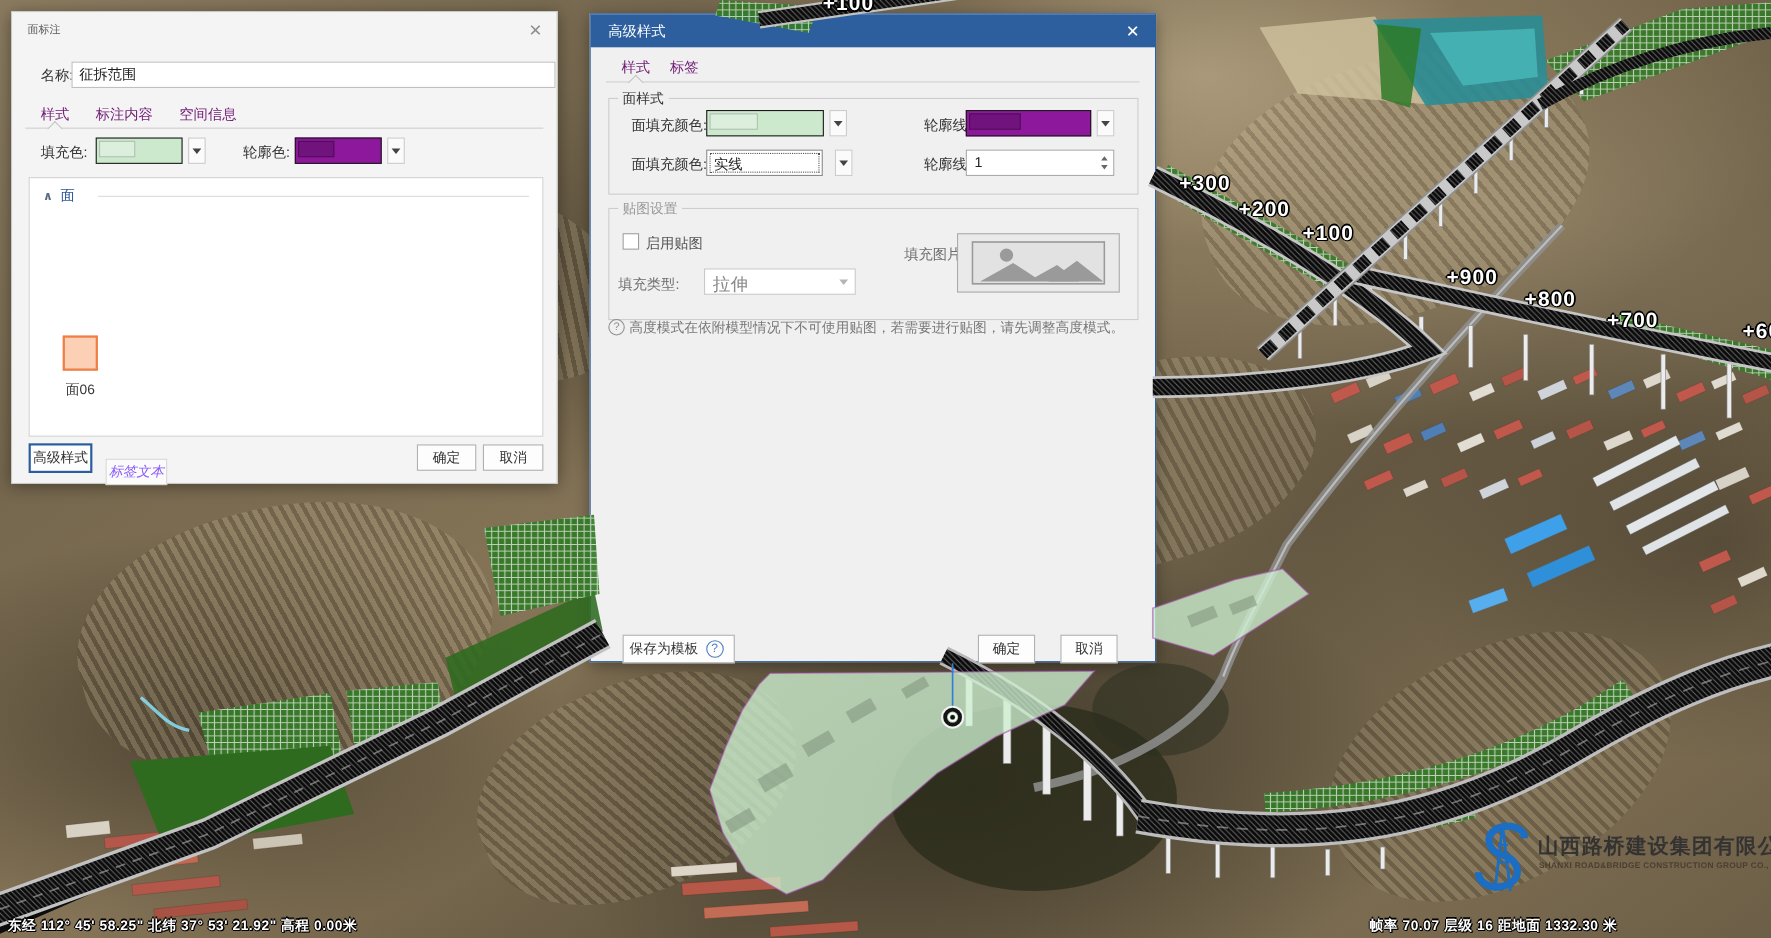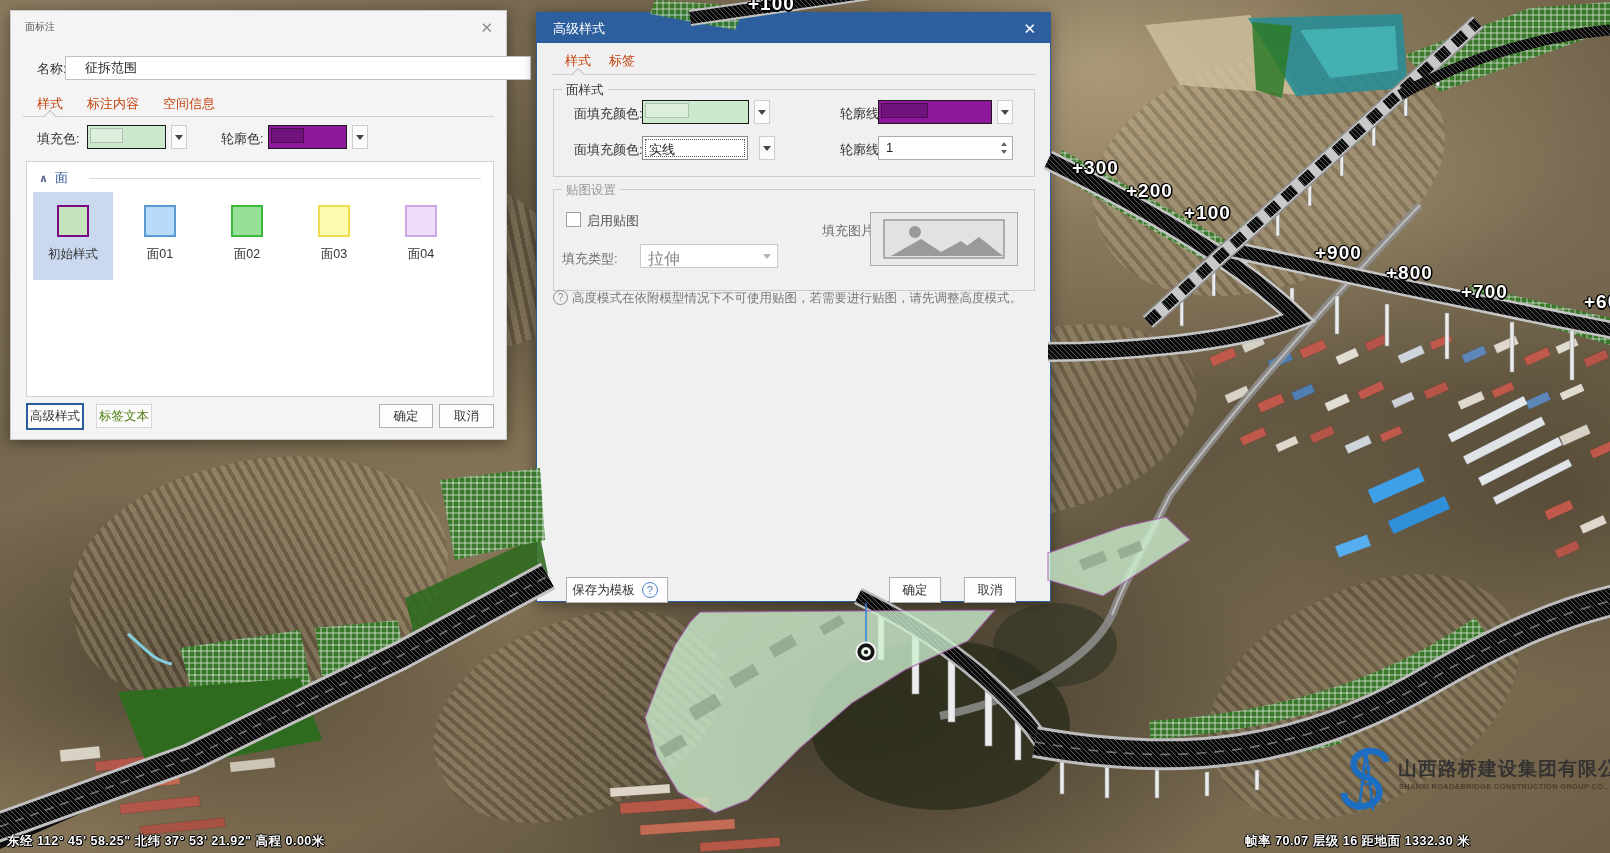--- a/index.html
+++ b/index.html
@@ -23,21 +23,21 @@
   .statustxt{position:absolute;z-index:3;color:#fff;font-weight:bold;font-size:12.5px;letter-spacing:.5px;
     text-shadow:1px 0 0 #000,-1px 0 0 #000,0 1px 0 #000,0 -1px 0 #000,1px 1px 0 #000;}
   
   #wm{position:absolute;left:1328px;top:744px;z-index:3;width:282px;}
   #wm .cn{position:absolute;left:70px;top:12px;font-size:19px;font-weight:bold;color:rgba(42,42,46,.85);letter-spacing:1px;white-space:nowrap;}
   #wm .en{position:absolute;left:71px;top:38px;font-size:7.5px;font-weight:bold;color:rgba(72,60,46,.95);letter-spacing:.3px;white-space:nowrap;}
   
   .dlg{position:absolute;box-shadow:0 3px 14px rgba(0,0,0,.4);}
   .btn{position:absolute;background:#fdfdfd;border:1px solid #b0b0b0;font-size:12.5px;color:#333;
        display:flex;align-items:center;justify-content:center;cursor:default;}
-  .tabs{position:absolute;display:flex;gap:24px;font-size:13px;color:#c2410c;}
+  .tabs{position:absolute;display:flex;gap:24px;font-size:13px;color:#701a75;}
   .divline{position:absolute;height:1px;background:#cfcfcf;}
   .notch{position:absolute;width:9px;height:9px;transform:rotate(45deg);
          border-top:1px solid #c4c4c4;border-left:1px solid #c4c4c4;}
   .combo{position:absolute;height:24px;display:flex;}
   .cswatch{position:relative;height:100%;box-sizing:border-box;border:1px solid #1a1a1a;flex:1;}
   .cinner{position:absolute;left:2px;top:2px;width:40%;height:58%;background:rgba(255,255,255,.3);border:1px solid rgba(0,0,0,.2);}
   .cinner.dark{background:rgba(0,0,0,.2);border:1px solid rgba(0,0,0,.3);}
   .darr{width:16px;height:24px;margin-left:5px;background:#fbfbfb;border:1px solid #cccccc;box-sizing:border-box;
         display:flex;align-items:center;justify-content:center;}
   .tri{width:0;height:0;border-left:4px solid transparent;border-right:4px solid transparent;border-top:5px solid #444;}
@@ -45,21 +45,21 @@
   .lbl13{position:absolute;font-size:13px;color:#333;white-space:nowrap;margin-left:12px;}
   .lblgray{position:absolute;font-size:13px;color:#6e6e6e;white-space:nowrap;}
   .fset{position:absolute;border:1px solid #cdcdcd;box-sizing:border-box;}
   .legend{position:absolute;top:-8px;left:8px;font-size:12.5px;padding:0 4px;}
   .closex{position:absolute;font-size:15px;cursor:default;}
   
   #dlgL{left:10px;top:10px;width:497px;height:430px;background:#f4f4f4;border:1px solid #c9c9c9;box-sizing:border-box;}
   #dlgL .title{position:absolute;left:14px;top:9px;font-size:10px;color:#5a5a5a;}
   #dlgL .closex{right:13px;top:8px;color:#8f8f8f;}
   #dlgL input{position:absolute;left:54px;top:45px;width:426px;height:22px;border:1px solid #c0c0c0;font-size:13px;
-              padding:0 19px;font-family:inherit;color:#222;background:#fff;}
+              padding:0 6px;font-family:inherit;color:#222;background:#fff;}
   #stylePanel{position:absolute;left:15px;top:150px;width:466px;height:234px;background:#fff;border:1px solid #d2d2d2;}
   #stylePanel .hdr{position:absolute;left:12px;top:7px;font-size:13px;display:flex;align-items:center;gap:7px;}
   #stylePanel .chev{color:#5a6b8c;font-size:11px;font-weight:bold;}
   #stylePanel .sect{color:#2b5797;}
   #stylePanel .hline{position:absolute;left:62px;right:12px;top:16px;height:1px;background:#dcdcdc;}
   .tilerow{position:absolute;left:6px;display:flex;gap:7px;}
   .tile{width:80px;height:88px;position:relative;}
   .tile.sel{background:#cbd9f0;}
   .tile .sq{width:28px;height:28px;border:2px solid #999;margin:13px auto 0;box-sizing:content-box;}
   .tile .nm{text-align:center;font-size:12.5px;color:#333;margin-top:9px;}
@@ -329,48 +329,30 @@
         <div class="tri"></div>
       </div>
   </div>
 
   <div id="stylePanel">
     <div class="hdr">
       <span class="chev">∧</span>
       <span class="sect">面</span>
     </div>
     <div class="hline"></div>
-    <div class="tilerow" style="top:30px;">
-      <div class="tile sel">
-          <div class="sq" style="background: rgb(197, 227, 189); border-color: rgb(122, 11, 133);"></div>
-          <div class="nm">初始样式</div>
+    <div class="tilerow" style="top:130px;">
+      <div class="tile">
+          <div class="sq" style="background: rgb(251, 208, 180); border-color: rgb(239, 126, 68);"></div>
+          <div class="nm">面06</div>
         </div>
-      <div class="tile">
-          <div class="sq" style="background: rgb(183, 219, 249); border-color: rgb(90, 154, 210);"></div>
-          <div class="nm">面01</div>
-        </div>
-      <div class="tile">
-          <div class="sq" style="background: rgb(151, 224, 151); border-color: rgb(60, 185, 60);"></div>
-          <div class="nm">面02</div>
-        </div>
-      <div class="tile">
-          <div class="sq" style="background: rgb(251, 250, 174); border-color: rgb(238, 221, 78);"></div>
-          <div class="nm">面03</div>
-        </div>
-      <div class="tile">
-          <div class="sq" style="background: rgb(238, 221, 248); border-color: rgb(203, 168, 232);"></div>
-          <div class="nm">面04</div>
-        </div>
-    </div>
-    <div class="tilerow" style="top:130px;">
     </div>
   </div>
 
   <div class="btn" style="left:15px;top:392px;width:54px;height:23px;border:2px solid #2b5c9e;">高级样式</div>
-  <div class="btn" style="left:85px;top:393px;width:54px;height:22px;border-color:#d7d7d7;color:#4d7c0f;background:#fbfbfb;">标签文本</div>
+  <div class="btn" style="left:85px;top:406px;width:54px;height:22px;border-color:#d7d7d7;color:#8b5cf6;background:#fbfbfb;font-style:italic;">标签文本</div>
   <div class="btn" style="left:368px;top:393px;width:52px;height:22px;">确定</div>
   <div class="btn" style="left:428px;top:393px;width:53px;height:22px;">取消</div>
 </div>
 
 <div id="dlgR" class="dlg">
   <div class="tbar">
     <span class="ttl">高级样式</span>
     <span class="closex">✕</span>
   </div>
   <div id="rbody">

